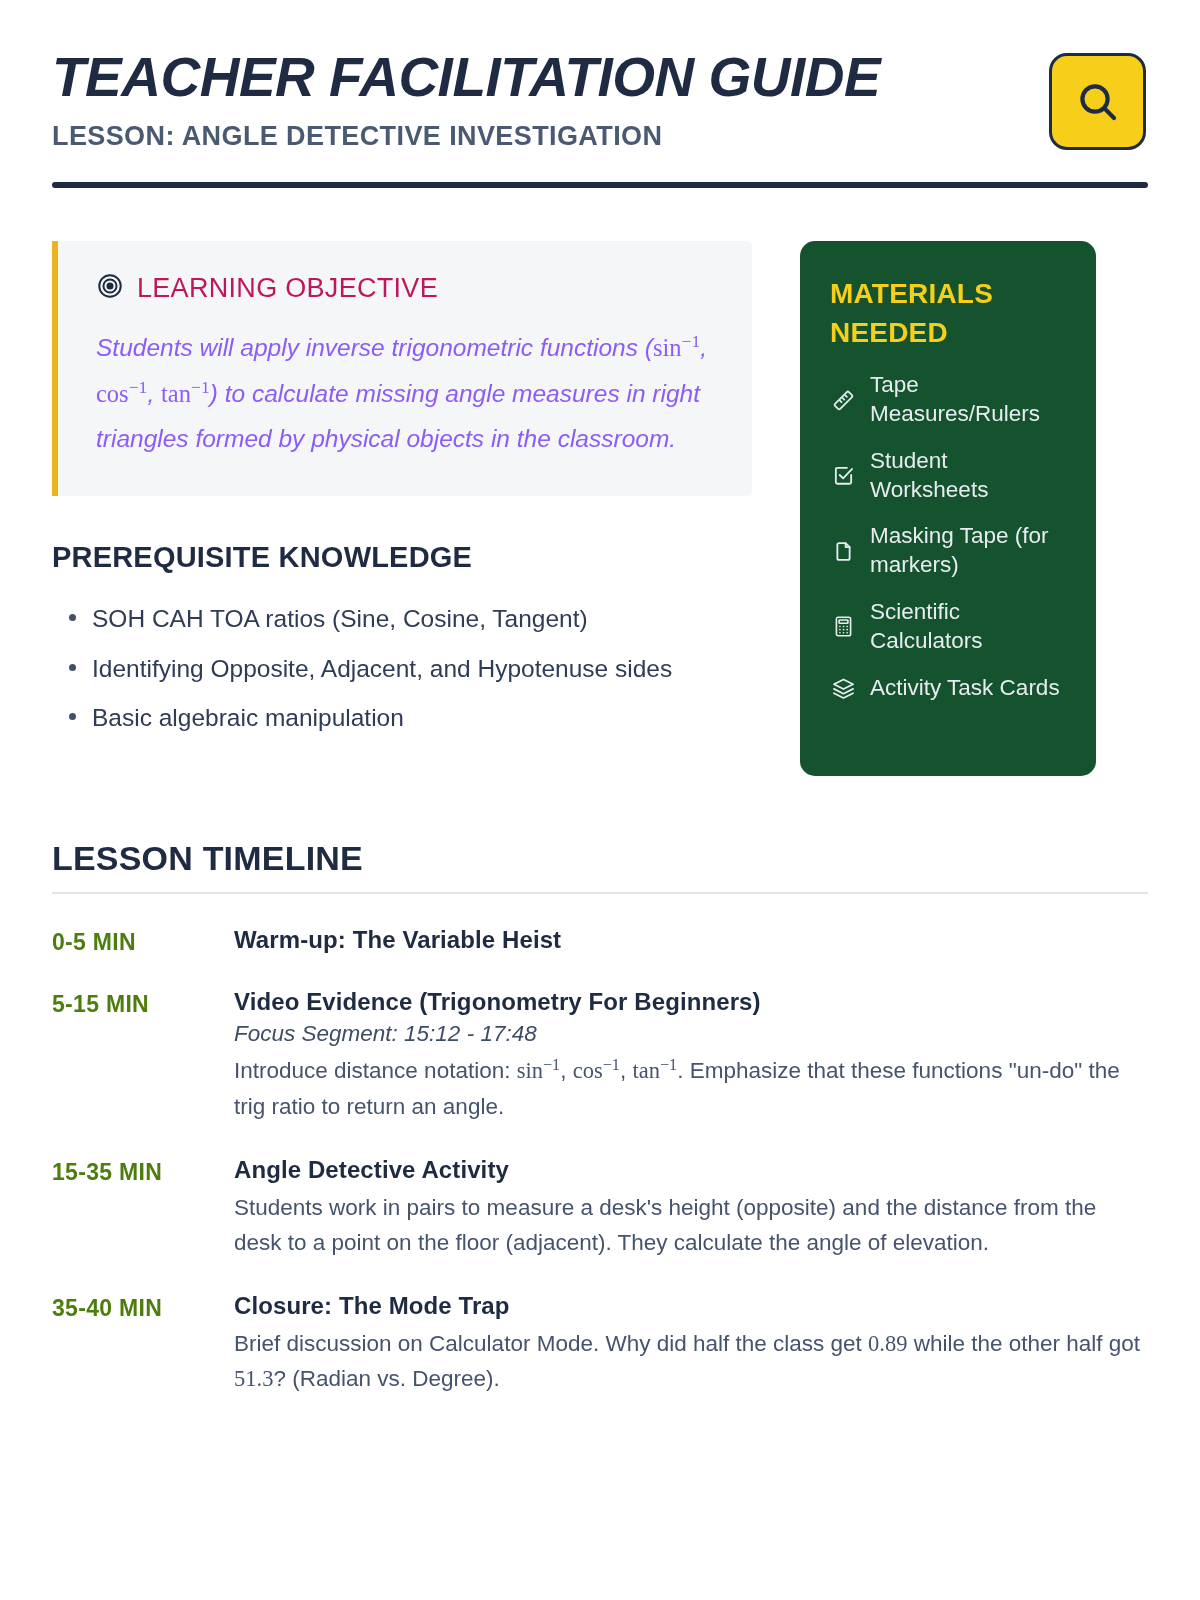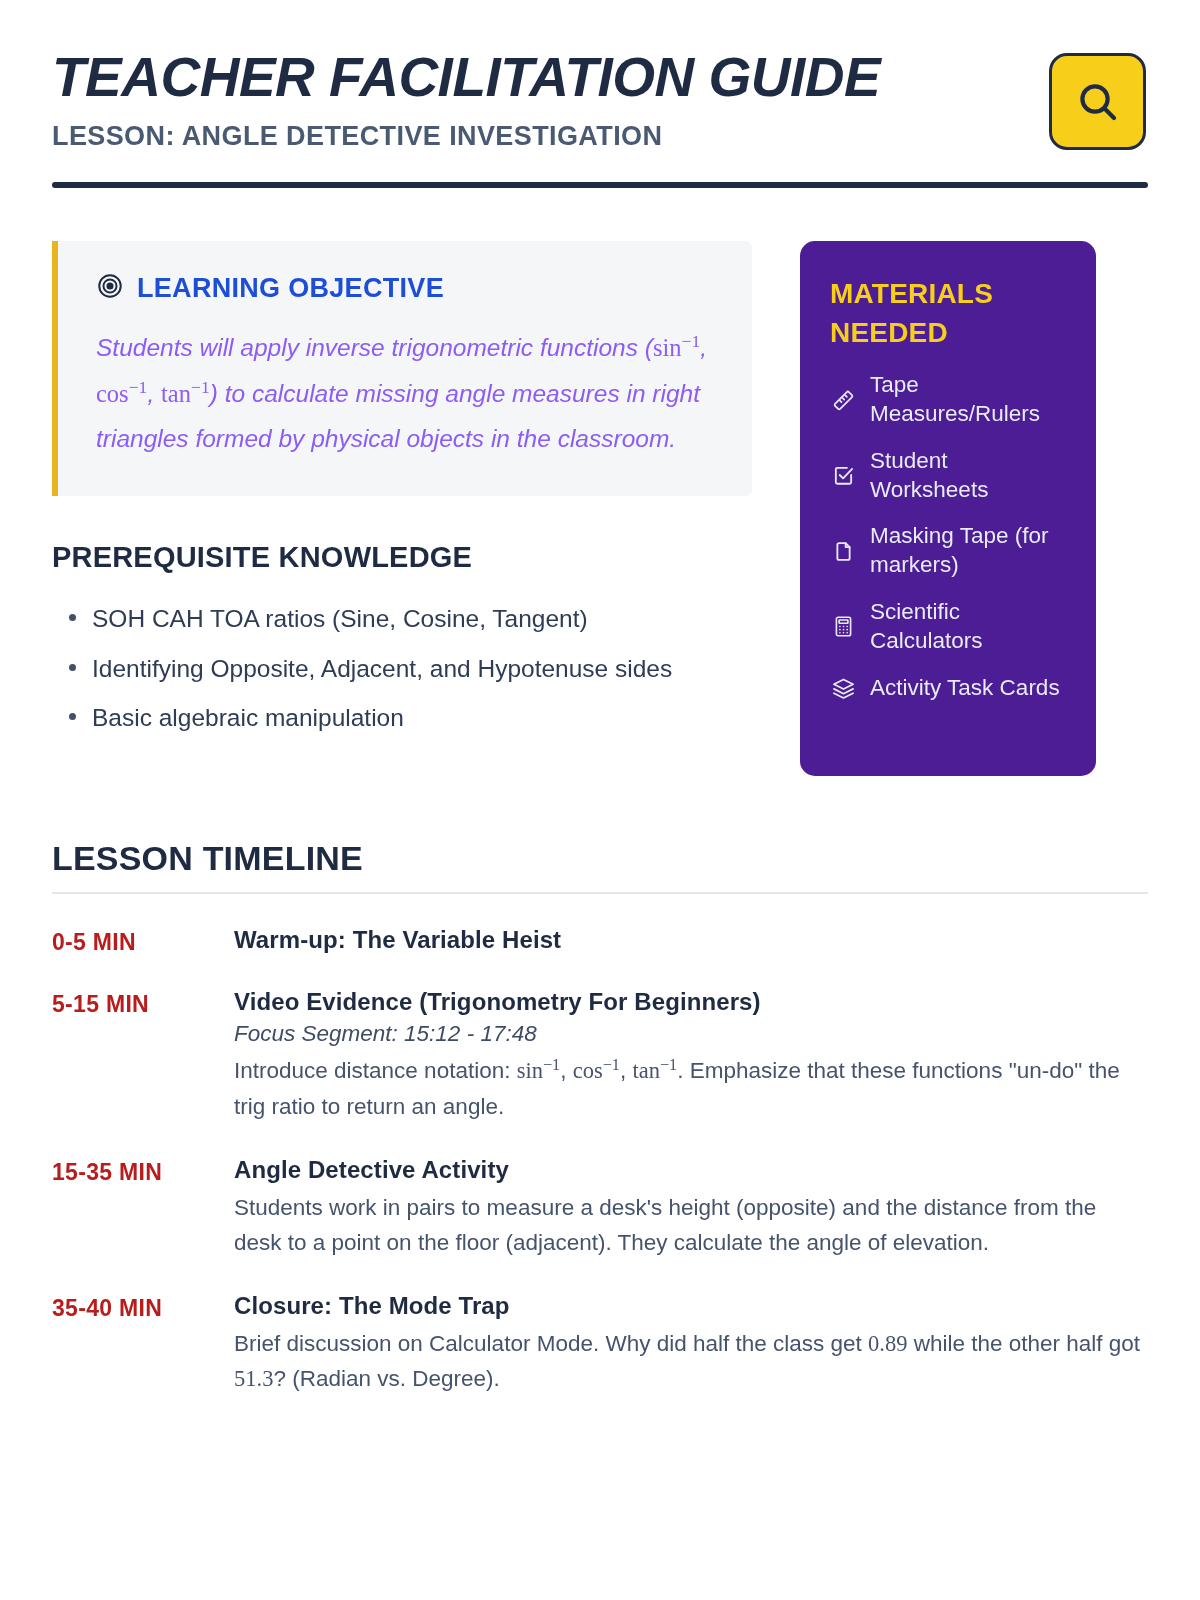--- a/index.html
+++ b/index.html
@@ -39,21 +39,21 @@
   
   .cols{display:flex;gap:48px;margin-top:53px;align-items:flex-start;}
   .col-left{width:700px;flex:0 0 700px;}
   .col-right{width:296px;flex:0 0 296px;}
 
   .objective-card{
     background:#F5F6F8;border-left:6px solid #E8B520;
     border-radius:0 6px 6px 0;padding:31px 34px 34px 38px;
   }
   .obj-head{display:flex;align-items:center;gap:13px;}
-  .obj-head-title{font-size:27px;font-weight:700;letter-spacing:0.3px;color:#1d4ed8;}
+  .obj-head-title{font-size:27px;font-weight:400;letter-spacing:0.3px;color:#be185d;}
   .obj-body{
     margin-top:21px;font-size:24.5px;line-height:1.83;
     font-style:italic;color:#8b5cf6;
   }
   .mathf{
     font-family:"Liberation Serif","DejaVu Serif",serif;
     font-style:normal;
   }
   .mathf sup{font-size:0.72em;vertical-align:0.52em;}
 
@@ -66,21 +66,21 @@
     position:relative;padding-left:40px;
     font-size:24.5px;line-height:1.62;color:#2F3C55;margin-bottom:10px;
   }
   .prereq-list li::before{
     content:"";position:absolute;left:17px;top:15px;
     width:7px;height:7px;border-radius:50%;background:#44506A;
   }
 
   
   .materials{
-    background:#4c1d95;border-radius:15px;padding:34px 26px 30px 30px;
+    background:#14532d;border-radius:15px;padding:34px 26px 30px 30px;
     min-height:535px;
   }
   .materials-title{
     color:#F7CF1B;font-size:28px;font-weight:800;line-height:1.38;
     letter-spacing:0.2px;
   }
   .mat-list{list-style:none;margin-top:19px;}
   .mat-list li{
     display:flex;align-items:center;gap:14px;
     color:#E8ECF2;font-size:22.5px;line-height:1.28;margin-bottom:18px;
@@ -91,21 +91,21 @@
 
   
   .timeline-head{
     font-size:34px;font-weight:800;letter-spacing:0.2px;color:#1F2B42;
     margin-top:63px;
   }
   .timeline-rule{height:2px;background:#E2E5EA;margin-top:14px;}
   .tl-item{display:flex;gap:0;margin-top:32px;}
   .tl-time{
     flex:0 0 182px;width:182px;
-    font-size:23px;font-weight:800;color:#b91c1c;letter-spacing:0.3px;
+    font-size:23px;font-weight:800;color:#4d7c0f;letter-spacing:0.3px;
     padding-top:3px;
   }
   .tl-body{flex:1;}
   .tl-title{font-size:24px;font-weight:700;color:#1F2B42;letter-spacing:0.1px;}
   .tl-seg{
     font-size:22.5px;font-style:italic;color:#3E4C64;margin-top:5px;
   }
   .tl-desc{
     font-size:22.5px;line-height:1.56;color:#46536C;margin-top:6px;
   }

